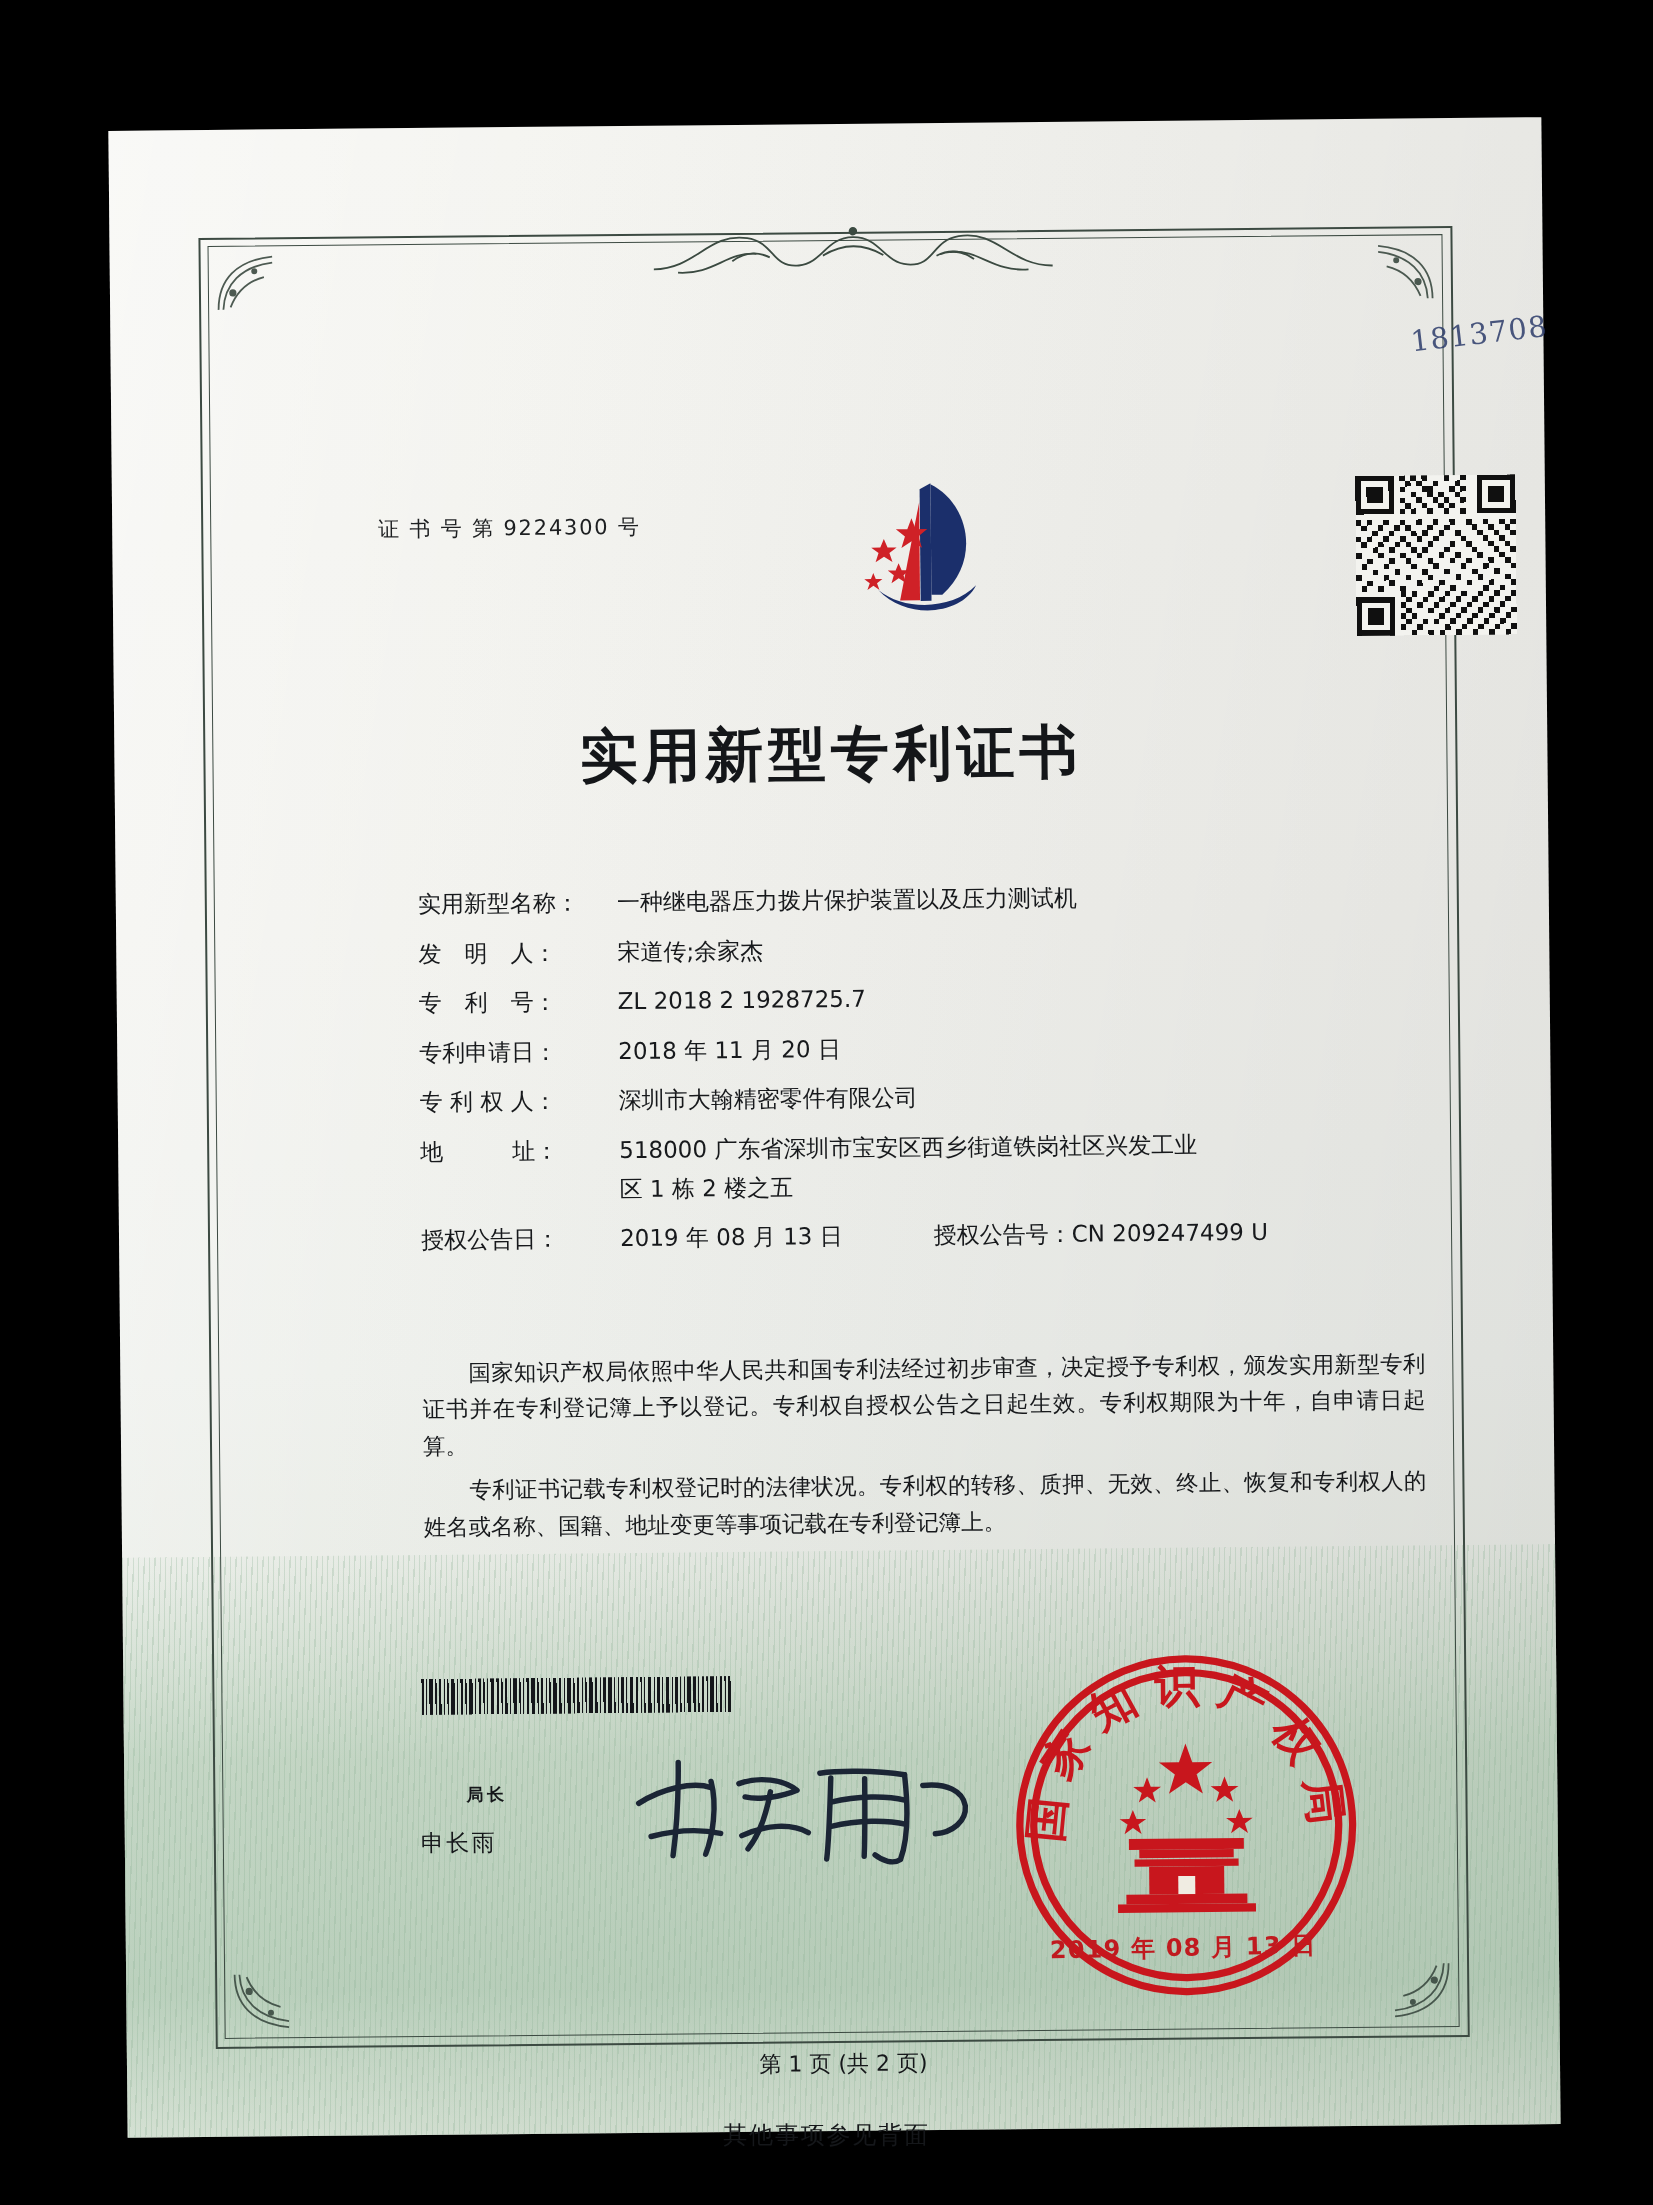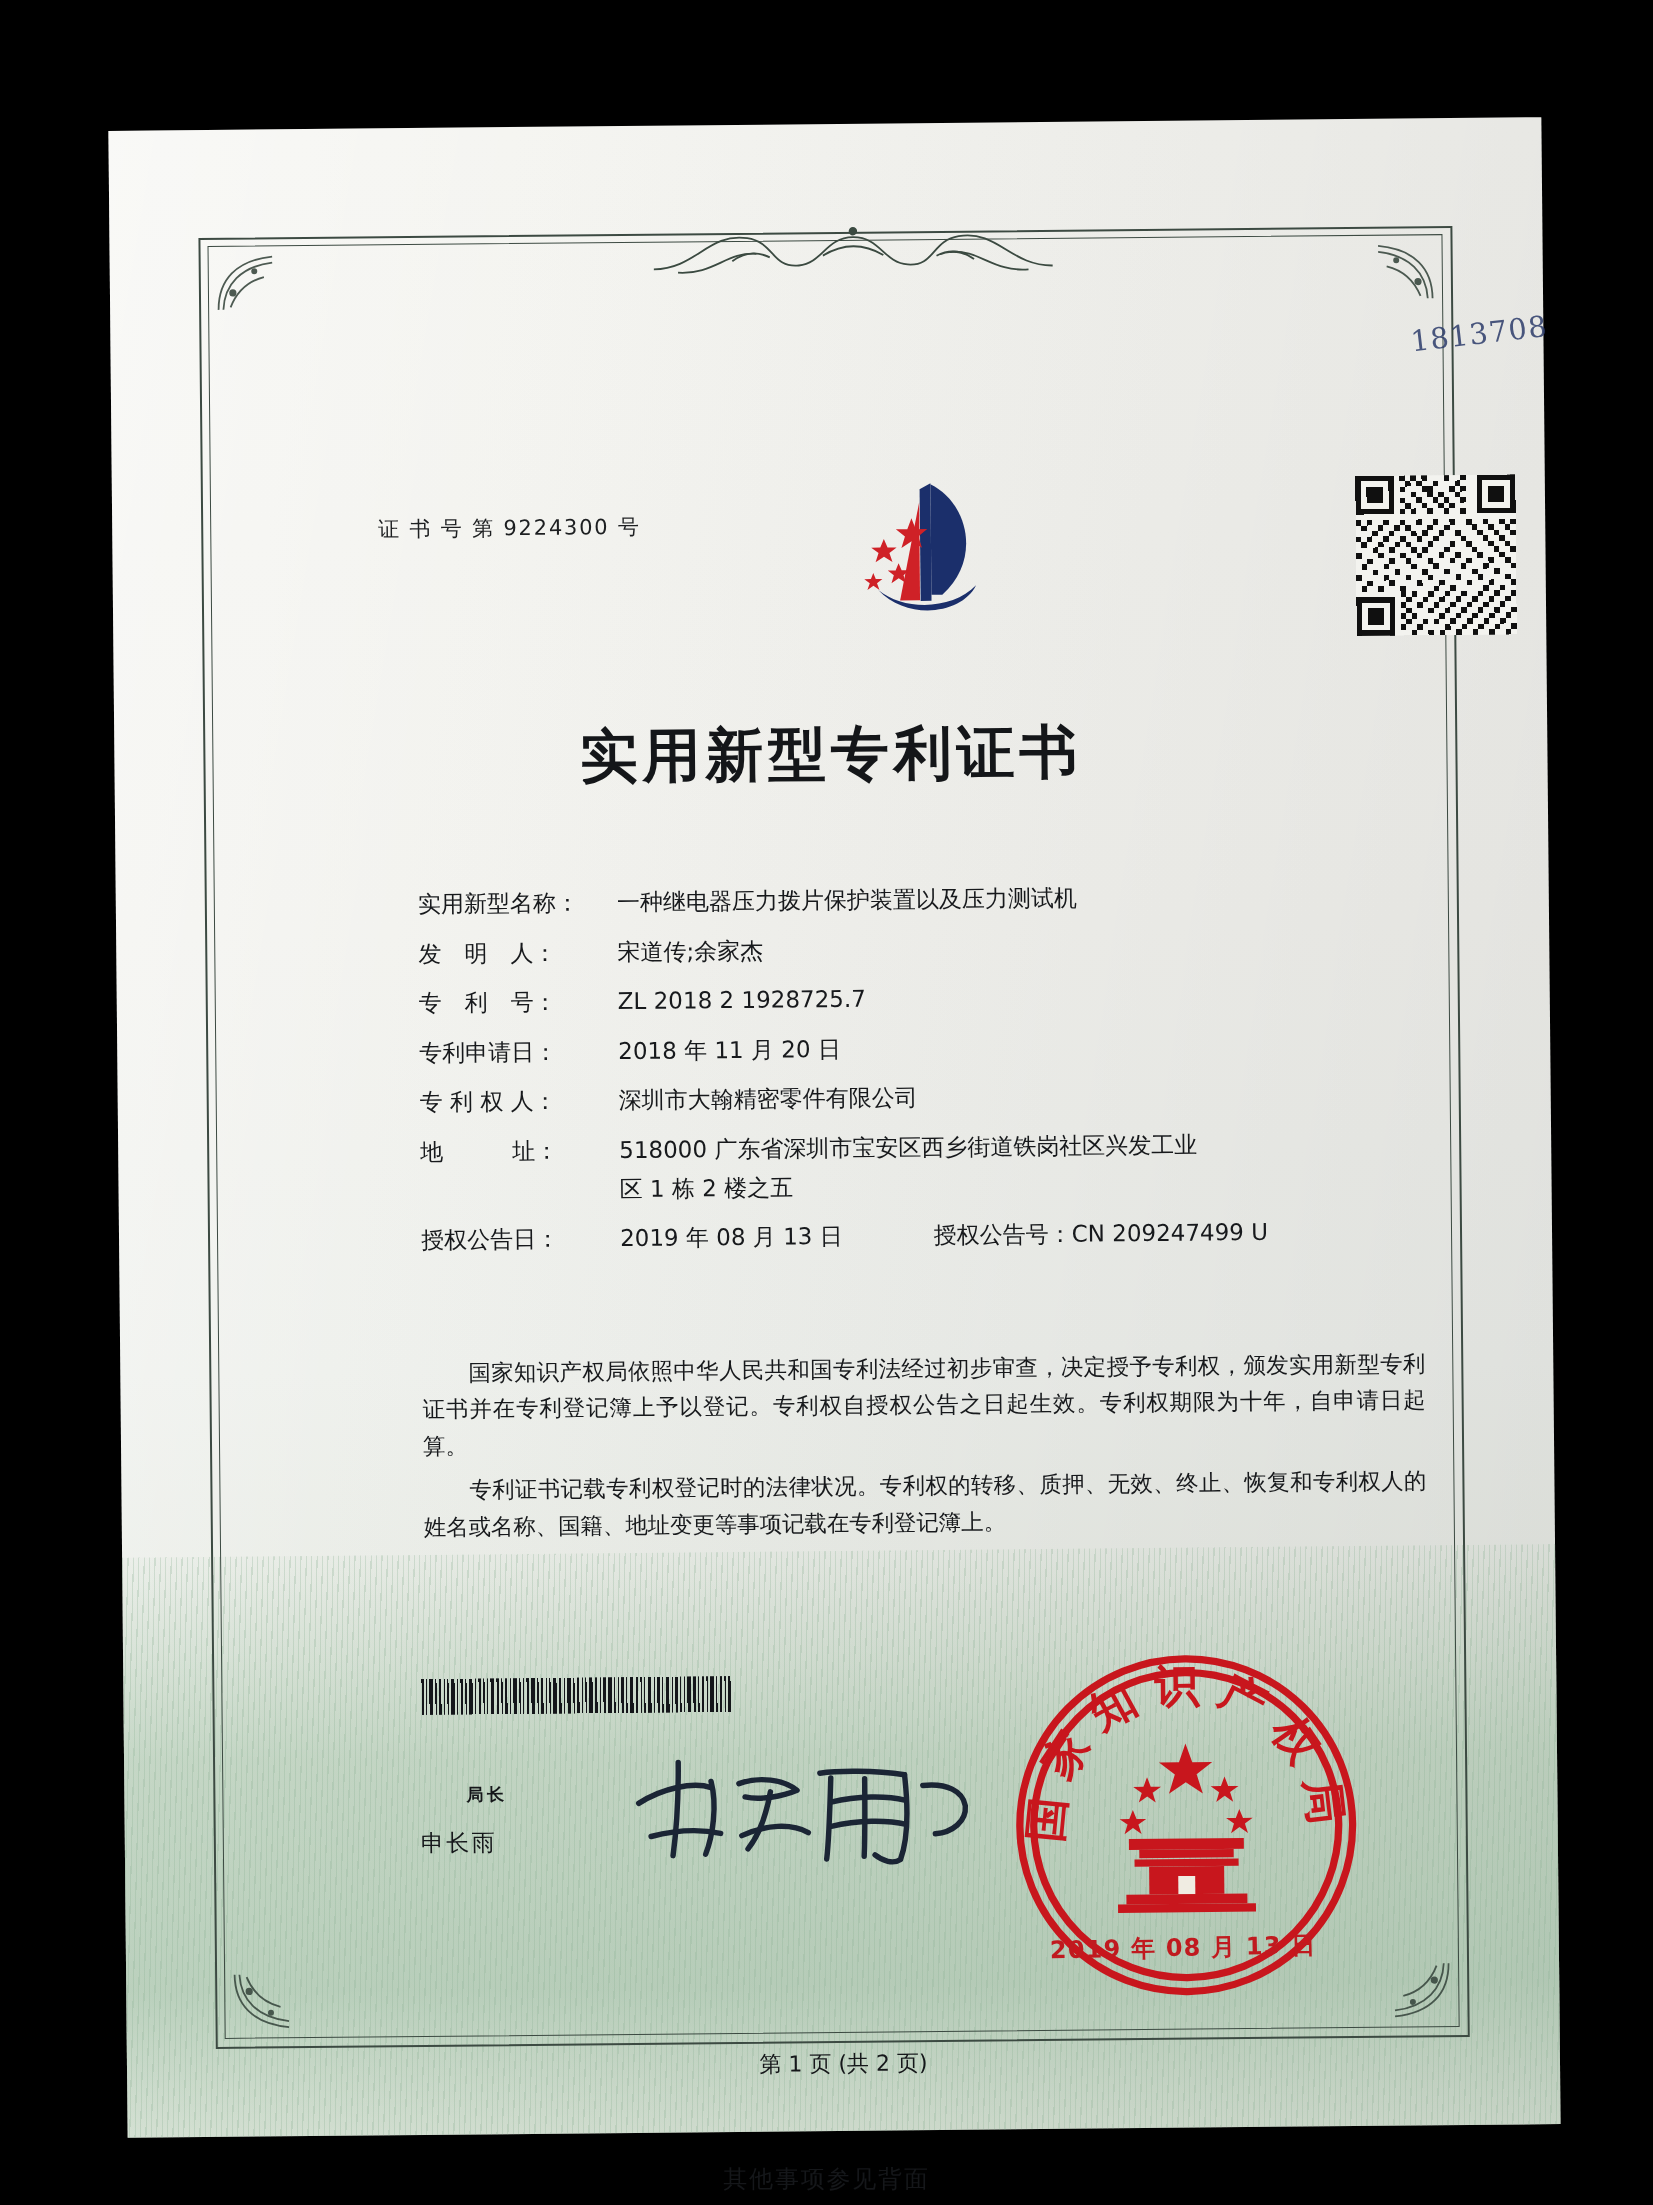--- a/index.html
+++ b/index.html
@@ -731,14 +731,14 @@
         <textPath href="#arcTop" startOffset="50%" text-anchor="middle">国家知识产权局</textPath>
       </text>
     </svg>
   </div>
 
   <div class="seal-date">2019 年 08 月 13 日</div>
 
   <div class="page-no">第 1 页 (共 2 页)</div>
 </div>
 
-<div class="back-note" style="position:absolute; left:0; right:0; top:2119px; text-align:center; color:#15171a; font-size:24px; letter-spacing:1.8px;margin-top:44px;">其他事项参见背面</div>
+<div class="back-note" style="position:absolute; left:0; right:0; top:2119px; text-align:center; color:#15171a; font-size:24px; letter-spacing:1.8px;">其他事项参见背面</div>
 
 
 </body></html>

